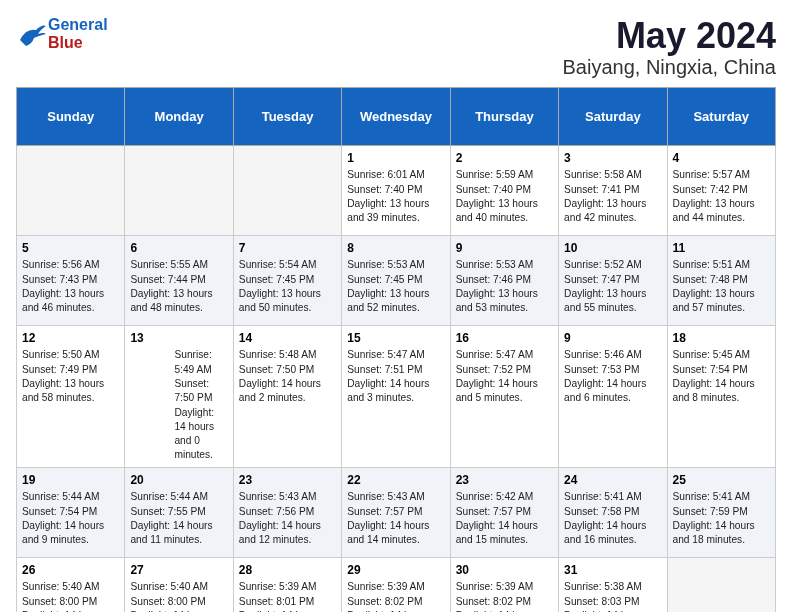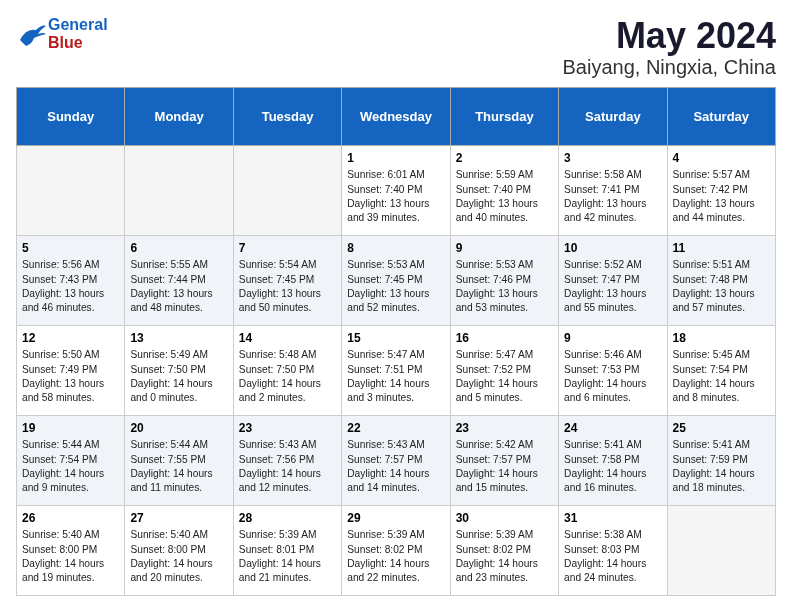--- a/index.html
+++ b/index.html
@@ -195,21 +195,21 @@
       <tr>
         <td>
           <span class="day-num">12</span>
           <div class="day-info" style="white-space: pre-line;">Sunrise: 5:50 AM
 Sunset: 7:49 PM
 Daylight: 13 hours
 and 58 minutes.</div>
         </td>
         <td>
           <span class="day-num">13</span>
-          <div class="day-info" style="white-space: pre-line;">Sunrise: 5:49 AM
+          <div class="day-info" style="white-space: pre-line; margin-left: 44px;">Sunrise: 5:49 AM
 Sunset: 7:50 PM
 Daylight: 14 hours
 and 0 minutes.</div>
         </td>
         <td>
           <span class="day-num">14</span>
           <div class="day-info" style="white-space: pre-line;">Sunrise: 5:48 AM
 Sunset: 7:50 PM
 Daylight: 14 hours
 and 2 minutes.</div>

